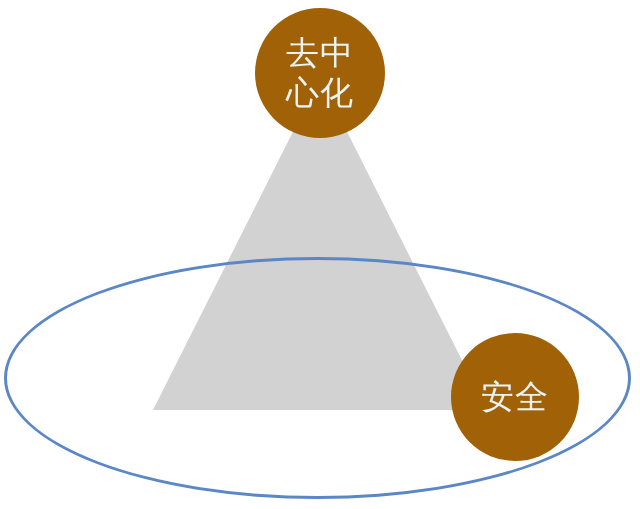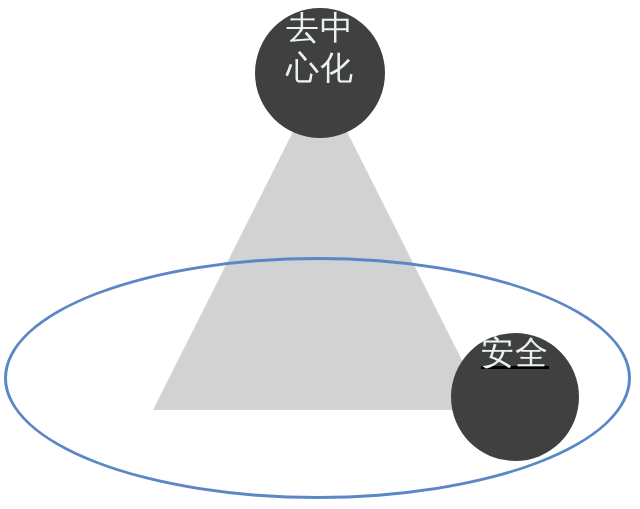--- a/index.html
+++ b/index.html
@@ -31,22 +31,23 @@
     width: 627px;
     height: 242px;
     border: 3px solid #5B87C7;
     border-radius: 50%;
     z-index: 2;
     background: transparent;
   }
   .node {
     position: absolute;
     border-radius: 50%;
-    background: #404040;
+    background: #a16207;
     display: flex;
+    align-items: center;
     justify-content: center;
     text-align: center;
     z-index: 3;
   }
   .node-label {
     color: #E9F3F3;
     font-size: 33px;
     line-height: 1.2;
     letter-spacing: 1px;
     white-space: pre-line;
@@ -62,21 +63,20 @@
     left: 58px;
     top: 336px;
     width: 128px;
     height: 128px;
   }
   .node-right {
     left: 451px;
     top: 333px;
     width: 128px;
     height: 128px;
-    text-decoration: underline;
   }
 </style>
 </head>
 <body>
 
 <div class="stage">
 
   <svg class="triangle-svg" viewBox="0 0 640 509" xmlns="http://www.w3.org/2000/svg" aria-hidden="true">
     <polygon points="320,78 487,410 153,410" fill="#D2D2D2"></polygon>
   </svg>

